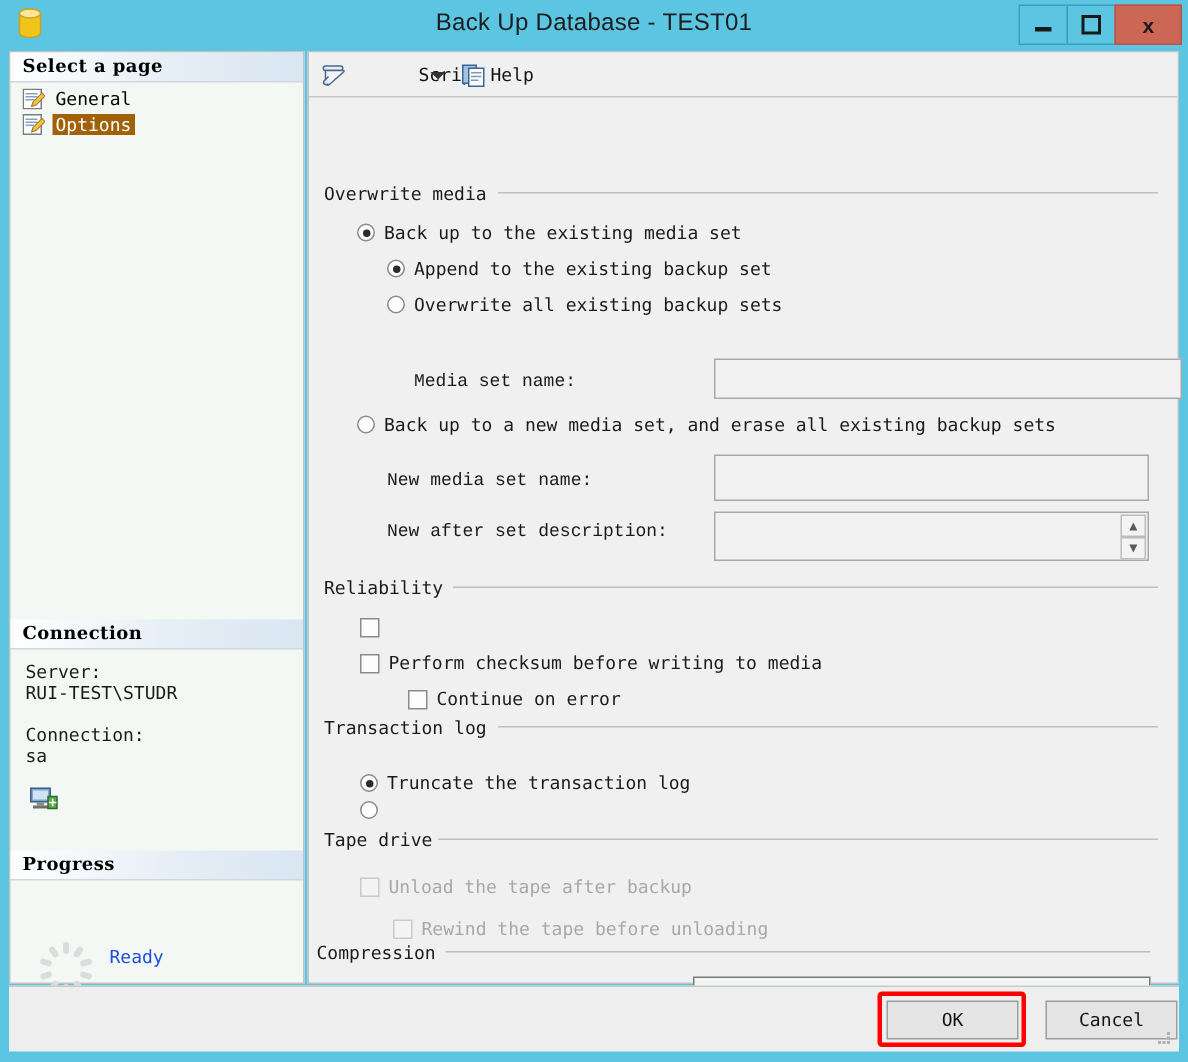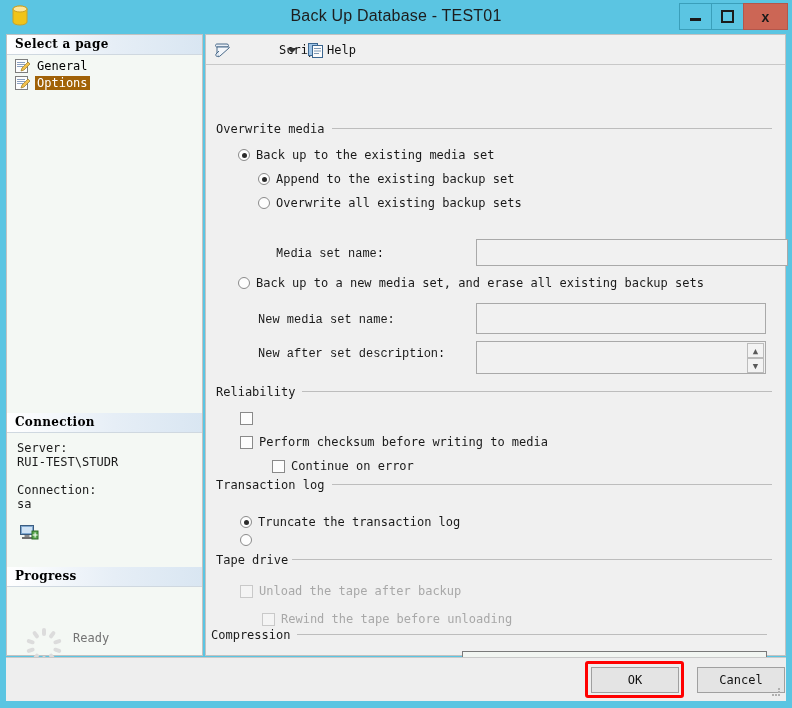--- a/index.html
+++ b/index.html
@@ -155,21 +155,21 @@
   .spinner {
     position: absolute;
     left: 18px; top: 592px;
     width: 38px; height: 38px;
   }
   .ready-text {
     position: absolute;
     left: 66px; top: 596px;
     font-family: "DejaVu Sans Mono", monospace;
     font-size: 12px;
-    color: #737373;
+    color: #1d4ed8;
   }
 
   
   .content {
     position: absolute;
     left: 205px; top: 34px;
     width: 581px; height: 622px;
     background: #f0f0f0;
     border: 1px solid #c2c2c2;
     box-sizing: border-box;

